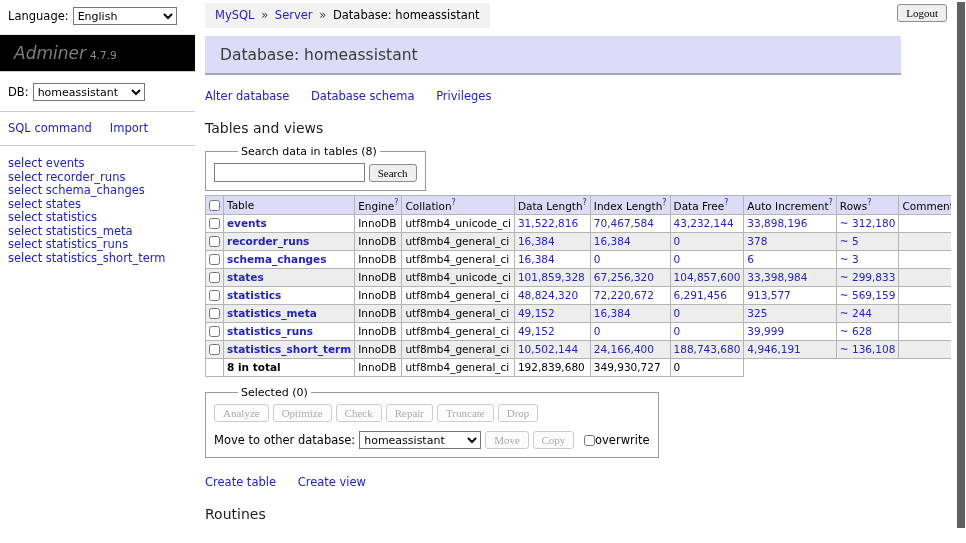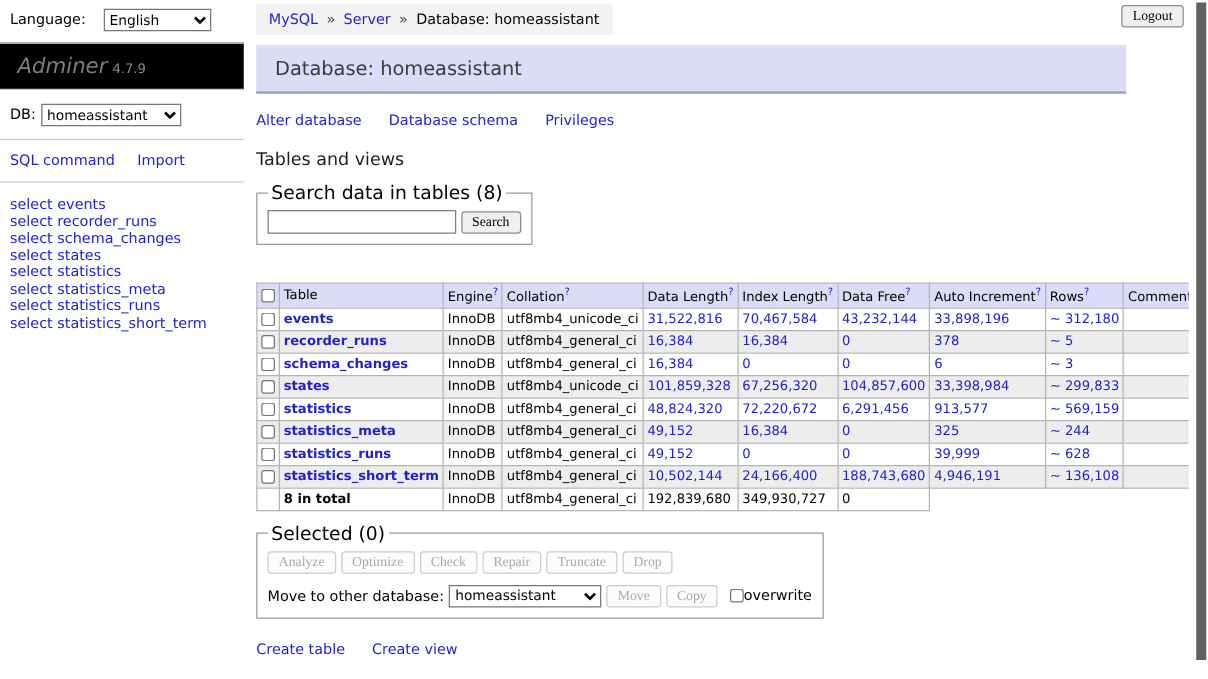--- a/index.html
+++ b/index.html
@@ -6,21 +6,21 @@
   body{width:966px;height:543px;overflow:hidden;position:relative;
        font-family:"DejaVu Sans","Liberation Sans",sans-serif;color:#000;font-size:11.5px;}
   a{color:#2222cc;text-decoration:none;}
   select{font-size:11px;font-family:"DejaVu Sans",sans-serif;border:1px solid #767676;background:#fff;height:18px;}
   button{font-size:11px;font-family:Liberation Serif, serif;background:#efefef;border:1px solid #8c8c8c;
          border-radius:3px;padding:2px 8px;color:#000;}
   button:disabled{color:#aaa;border-color:#ccc;background:#fcfcfc;}
   
   .sidebar{position:absolute;left:0;top:0;width:195px;}
   .lang{padding:7px 0 0 8px;}
-  .lang select{width:86px;margin-left:14px;}
+  .lang select{width:104px;margin-left:4px;}
   .logo{margin-top:9px;background:#000000;border-top:1px solid #e7e7e7;border-bottom:1px solid #ccc;
         padding:8px 0 8px 14px;}
   .logo .brand{font-style:italic;font-size:17px;color:#7d7d7d;}
   .logo .ver{font-size:10.5px;color:#8a8a8a;margin-left:4px;}
   .dbrow{padding:11px 0 10px 8px;border-bottom:1px solid #ccc;}
   .dbrow select{width:112px;margin-left:4px;}
   .actions{padding:9px 8px 10px;border-bottom:1px solid #ccc;line-height:14px;}
   .actions a{margin-right:18px;}
   .tables-list{padding:11px 8px;line-height:13px;}
   .tables-list a{display:block;margin-bottom:0.5px;}
@@ -28,24 +28,24 @@
   .main{position:absolute;left:205px;top:0;width:696px;}
   .breadcrumb{display:inline-block;background:#f2f2f2;padding:5px 10px 6px;margin-top:3px;}
   .breadcrumb .sep{color:#444;margin:0 3px;}
   .logout-btn{position:absolute;top:4px;right:19px;}
   h2.page-title{margin:8px 0 0;background:#dcdcf8;border-bottom:2px solid #a4a4b8;
         padding:10px 0 9px 15px;font-size:15.5px;font-weight:normal;color:#3b3b3b;}
   .page-links{margin-top:14px;}
   .page-links a,.bottom-links a,.routines-links a{margin-right:18px;}
   h3{font-size:14px;font-weight:normal;color:#1d1d1d;margin:17px 0 0;}
   fieldset{border:1px solid #999;padding:5px 8px 8px;margin:9px 0 0;display:inline-block;}
-  legend{font-size:15px;padding:0 3px;}
+  legend{font-size:11px;padding:0 3px;margin-left:24px;}
   .search-input{width:143px;height:15px;border:1px solid #7f7f7f;font-size:11px;padding:1px 3px;}
   
-  table.tables{border-collapse:collapse;margin-top:30px;font-size:10.5px;}
+  table.tables{border-collapse:collapse;margin-top:4px;font-size:10.5px;}
   table.tables th,table.tables td{border:1px solid #b4b4b4;padding:2px 3px;height:13px;
         font-weight:normal;text-align:left;white-space:nowrap;}
   table.tables thead th{background:#dcdcf8;}
   th.h-table{font-weight:bold;text-align:center;}
   sup.help{color:#2222cc;font-size:8px;}
   .c-check{width:16px;text-align:center;}
   .c-name{width:120px;}
   .c-engine{width:40px;}
   .c-coll{width:90px;}
   .c-dlen{width:66px;}

